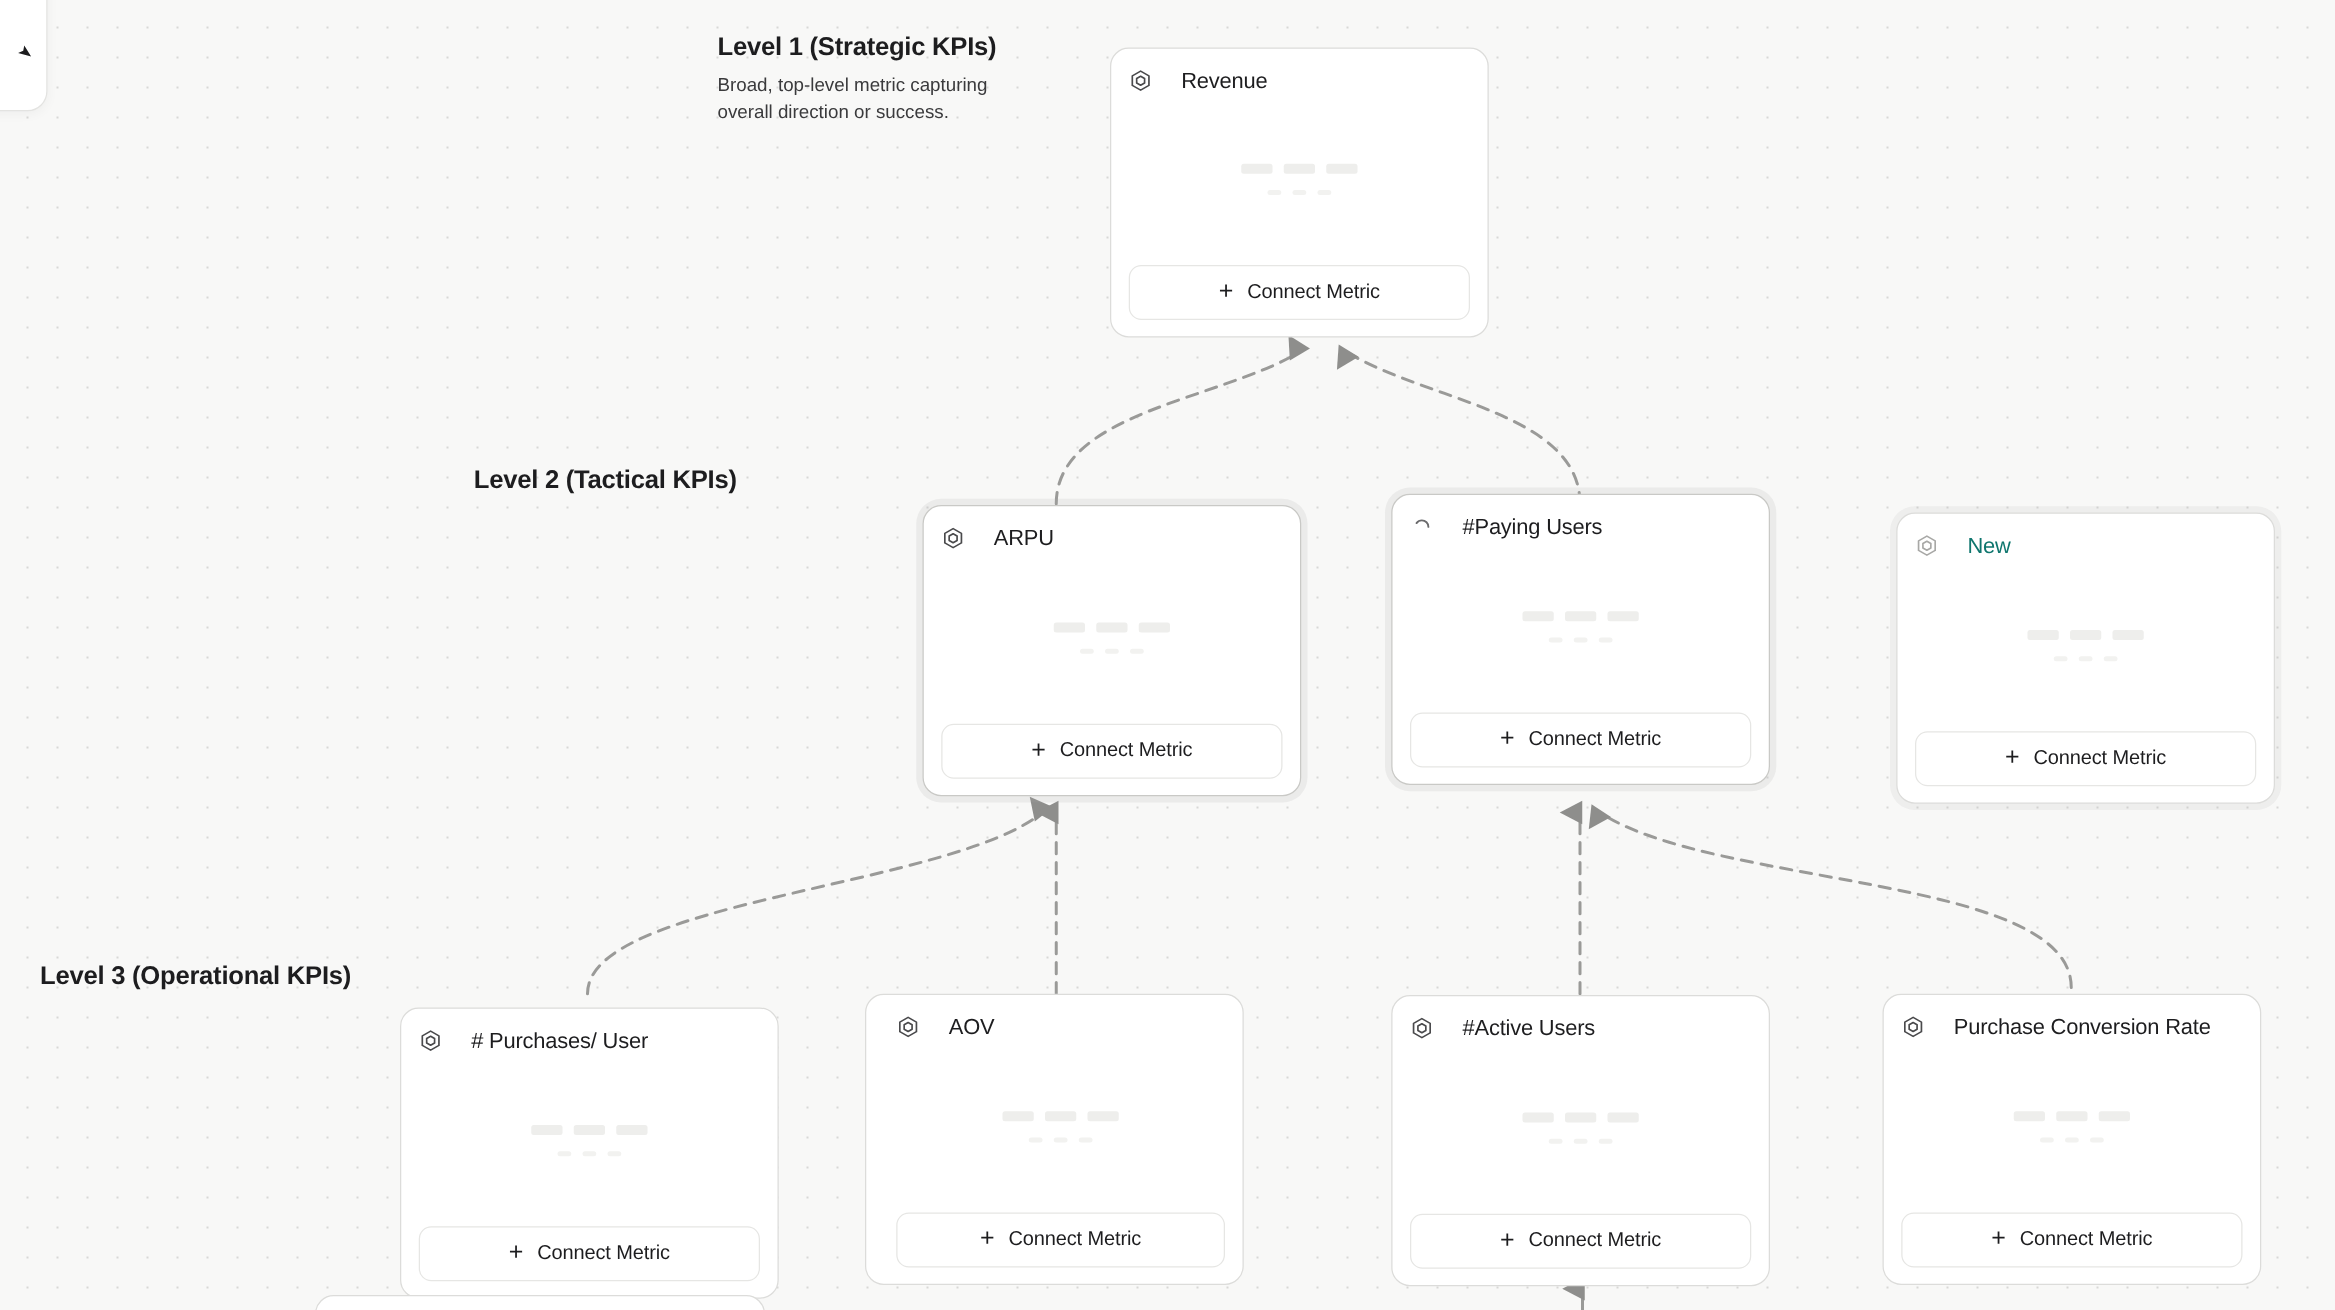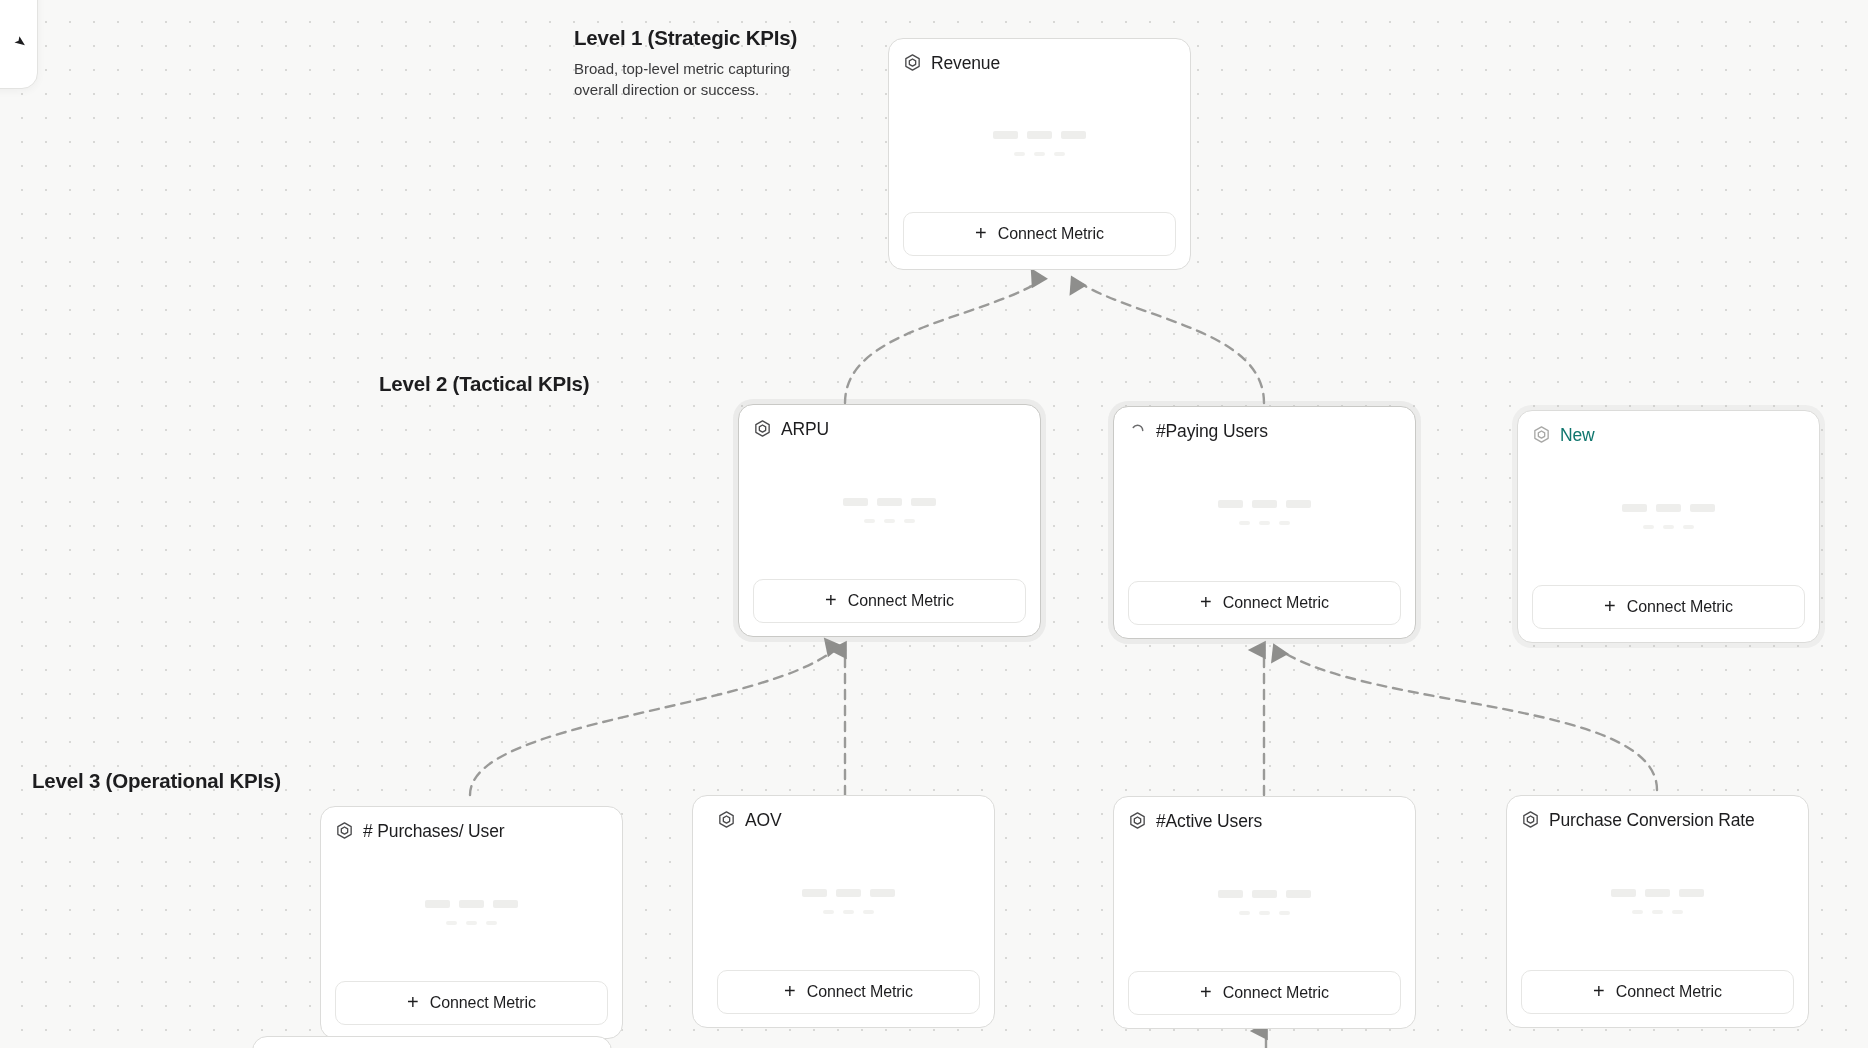--- a/index.html
+++ b/index.html
@@ -72,21 +72,22 @@
   .card.highlight {
     border-color: #c9c9c6;
     box-shadow: 0 0 0 5px rgba(170,170,168,0.16);
   }
   .card.ghost {
     box-shadow: 0 0 0 5px rgba(170,170,168,0.13);
   }
 
   .card-head {
     display: flex;
-    gap: 9px;
+    align-items: center;
+    gap: 23px;
     height: 22px;
     flex: 0 0 auto;
   }
   .card-title {
     font-size: 17.5px;
     font-weight: 400;
     letter-spacing: -0.15px;
     color: #1d1d1f;
     white-space: nowrap;
   }
@@ -249,21 +250,21 @@
         <span class="skel"></span>
         <span class="skel"></span>
       </div>
     </div>
     <div class="connect-btn">
       <span class="plus">+</span>
       <span class="connect-label">Connect Metric</span>
     </div>
   </div>
 
-  <div class="card highlight" style="left:1113px; top:406px; width:303px; height:233px;">
+  <div class="card highlight" style="left:1113px; top:395px; width:303px; height:233px;">
     <div class="card-head">
       <svg class="spinner-icon" viewBox="0 0 24 24" fill="none">
         <path d="M18.6 12 A6.6 6.6 0 0 0 12 5.4 A6.6 6.6 0 0 0 6.6 8.2" stroke="#6b6b6d" stroke-width="1.9" stroke-linecap="round"></path>
       </svg>
       <span class="card-title">#Paying Users</span>
     </div>
     <div class="card-body">
       <div class="skel-row big">
         <span class="skel"></span>
         <span class="skel"></span>

